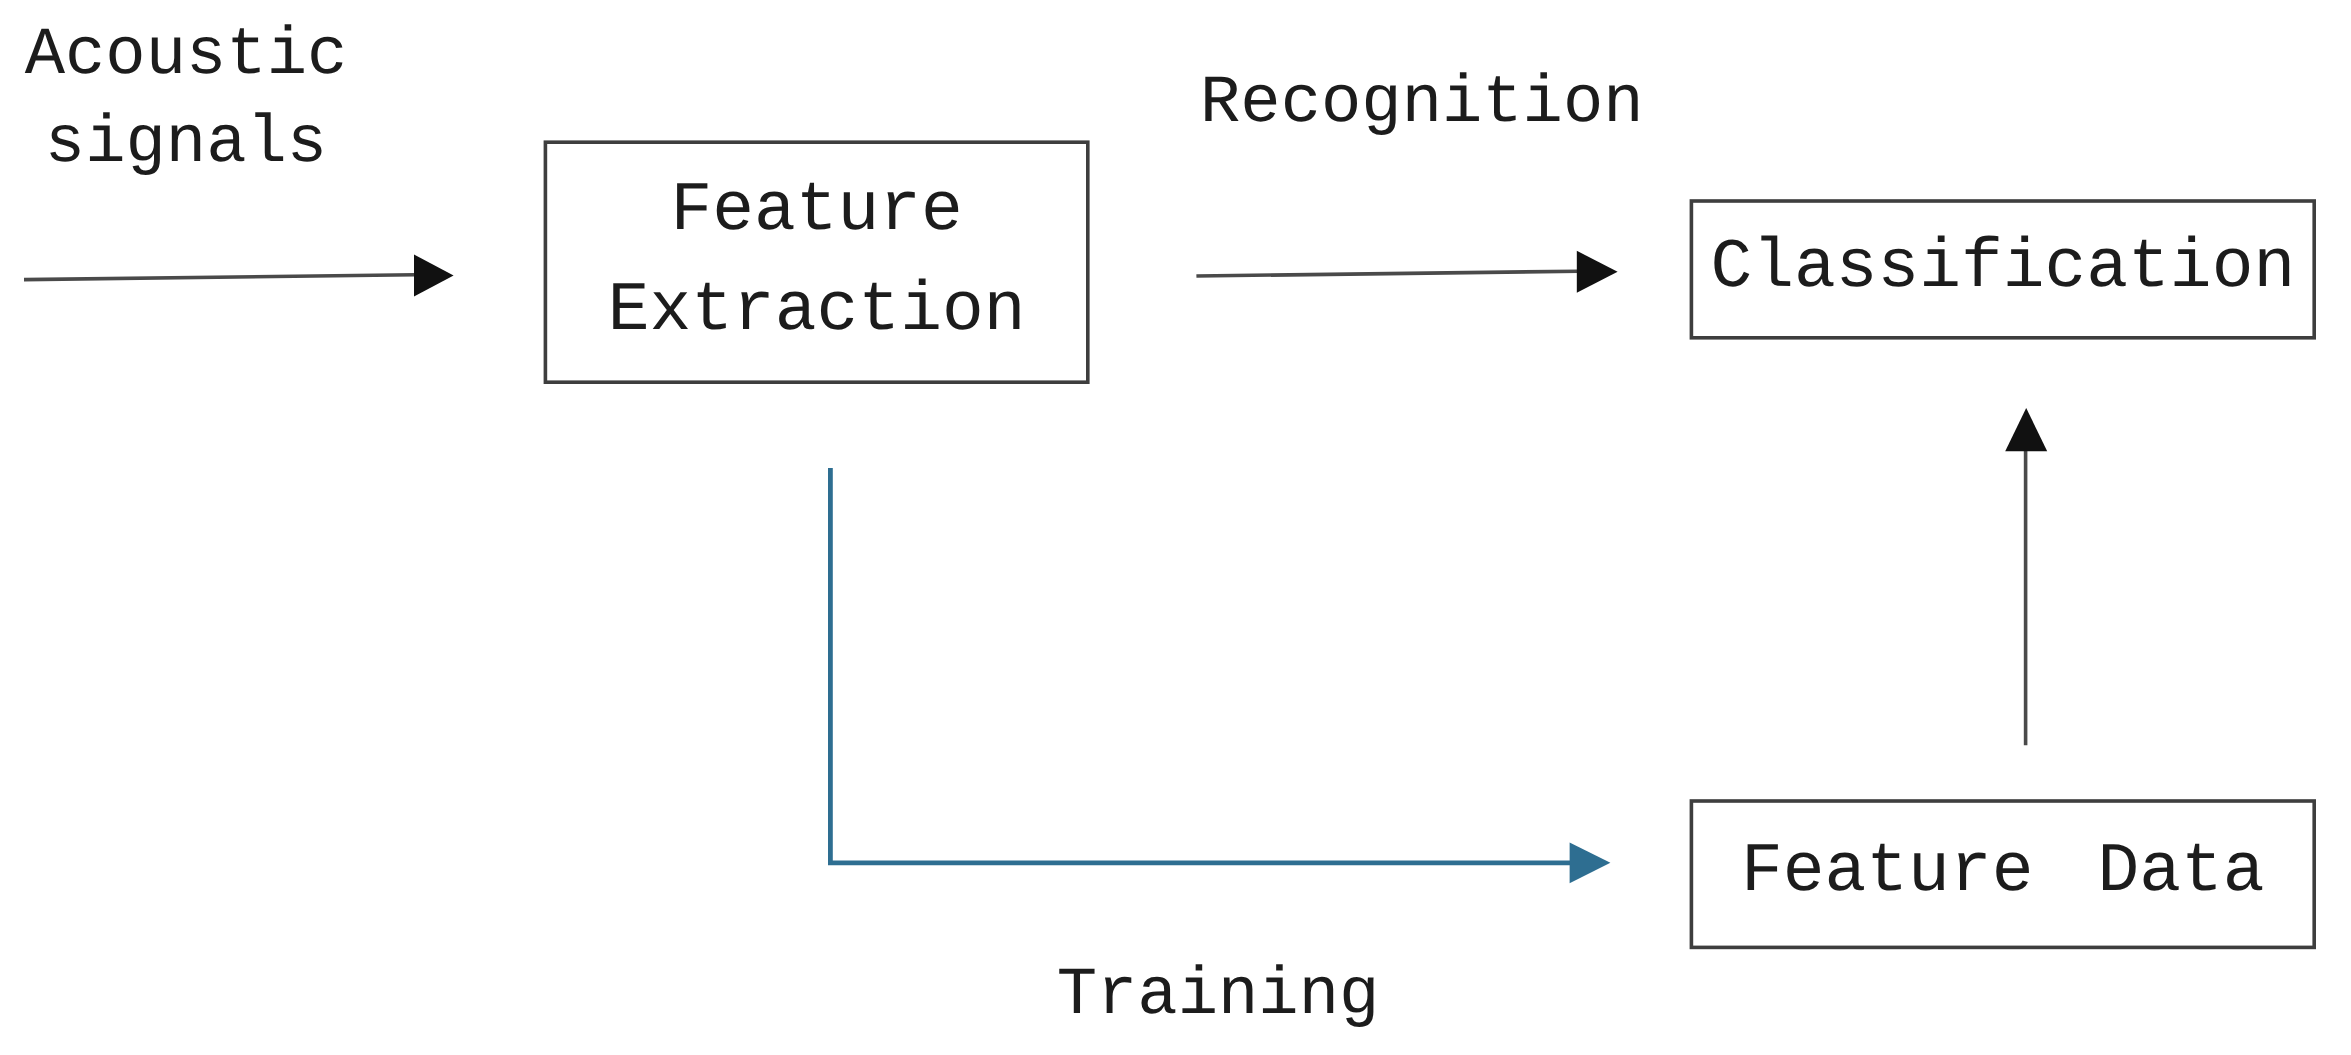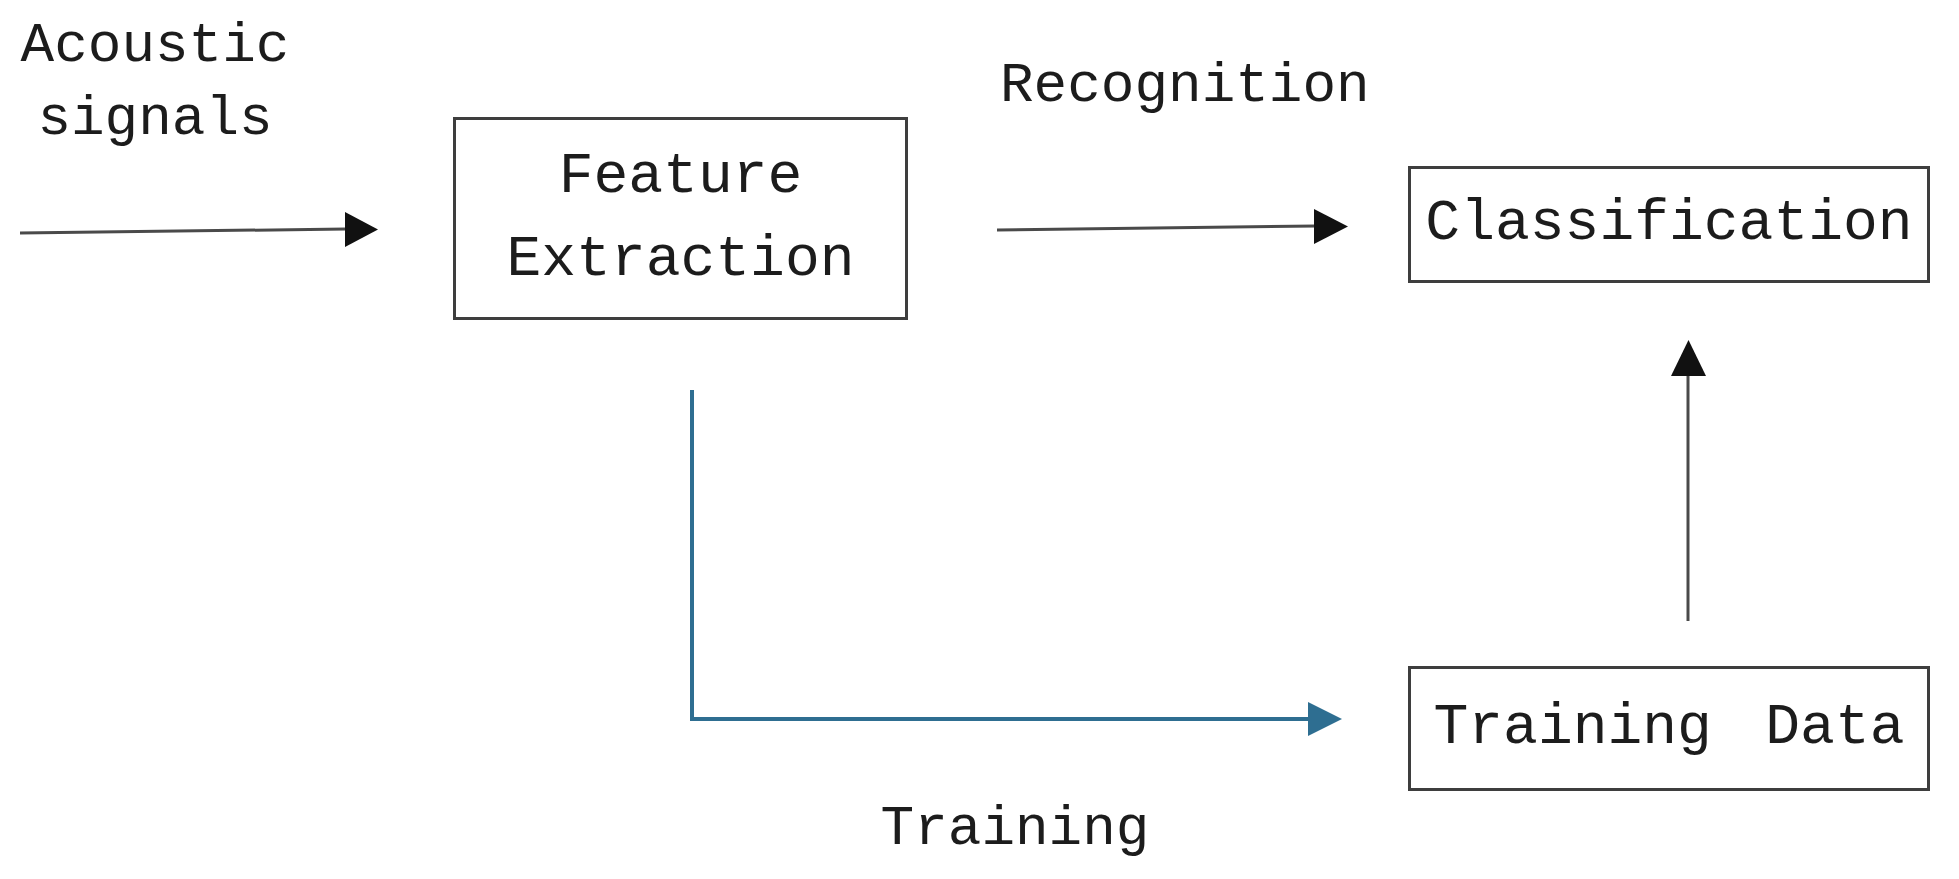--- a/index.html
+++ b/index.html
@@ -89,15 +89,15 @@
 
   <div class="flabel training">Training</div>
 
   <div class="flabel recognition">Recognition</div>
 
   <div class="node classification">Classification</div>
 
   <div class="node feature">Feature
 Extraction</div>
 
-  <div class="node acoustic-data">Training Data</div>
+  <div class="node acoustic-data">Feature Data</div>
 
 </div>
 
 </body></html>

